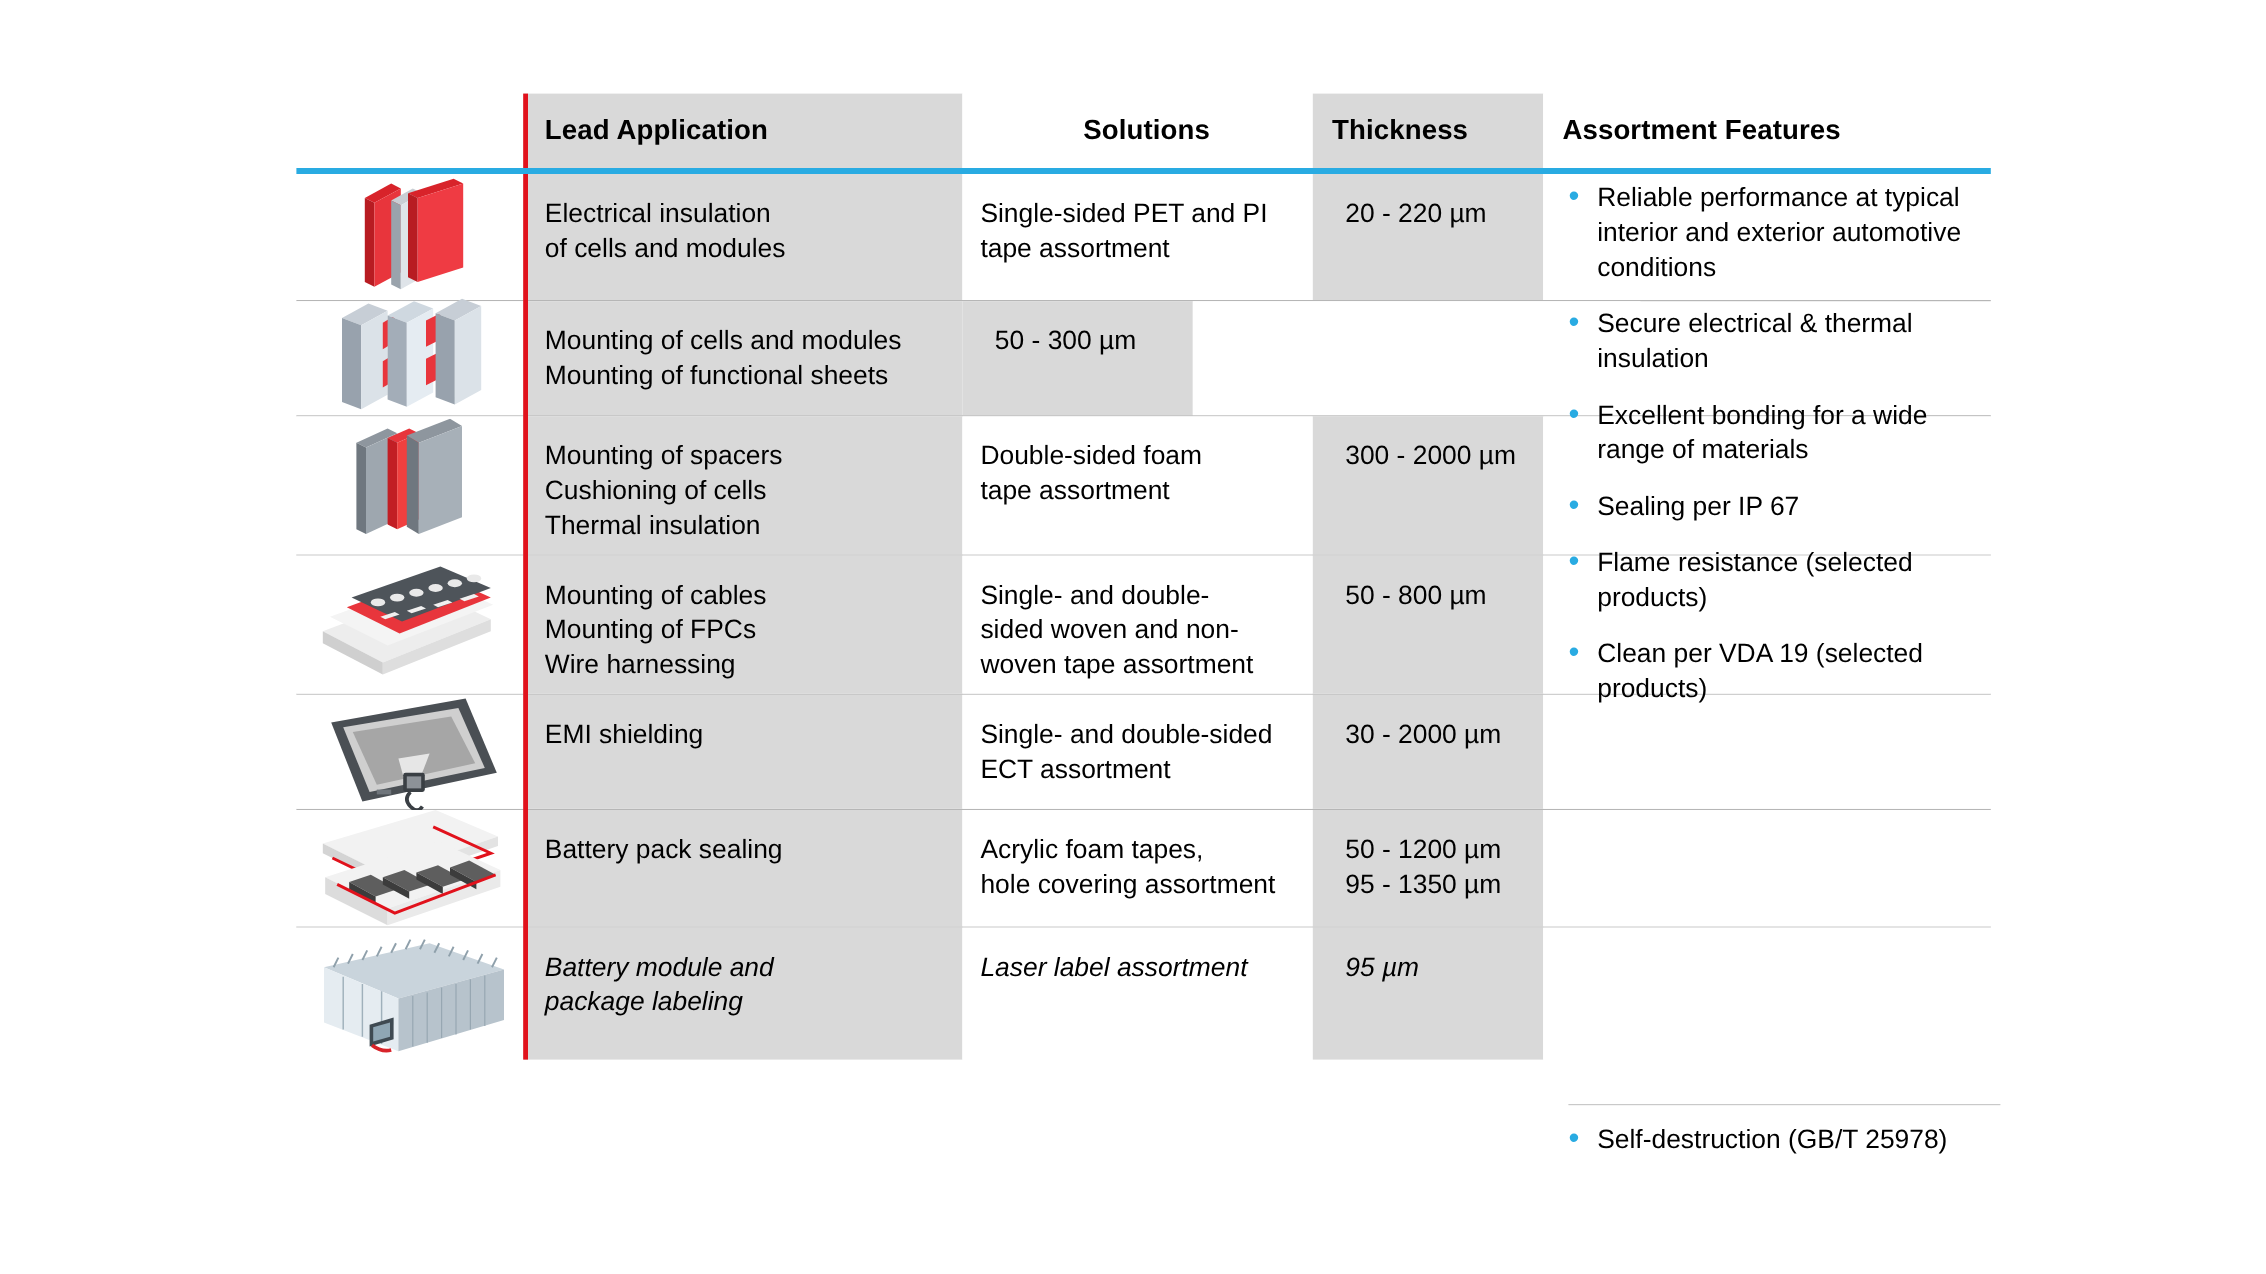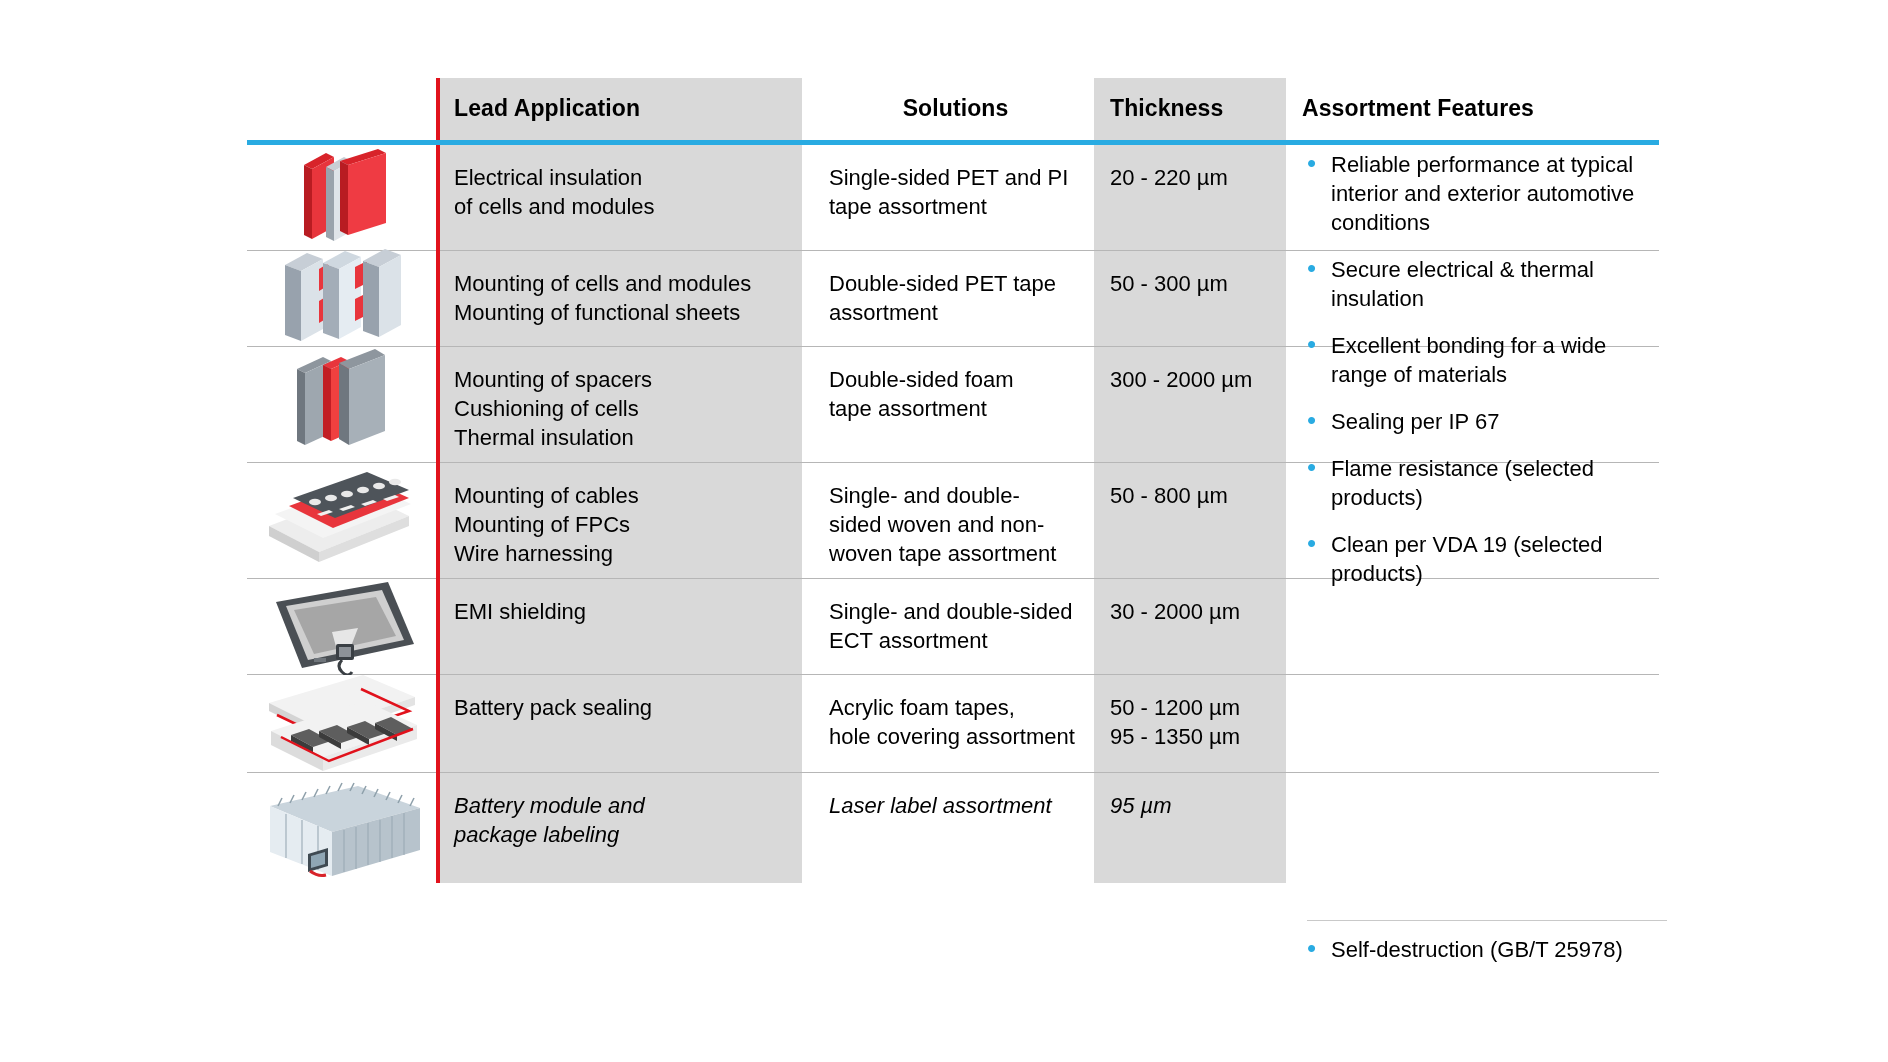--- a/index.html
+++ b/index.html
@@ -88,22 +88,22 @@
     box-sizing: border-box;
   }
   .data-row:last-child { border-bottom: none; font-style: italic; }
 
   .cell-text {
     font-size: 22px;
     line-height: 29px;
     padding: 18px 16px 10px 18px;
     box-sizing: border-box;
   }
-  .c-sol .cell-text { padding-left: 15px; padding-right: 10px; margin-left: 12px; }
-  .c-thk .cell-text { padding-left: 16px; }
+  .c-sol .cell-text { padding-left: 15px; padding-right: 10px; }
+  .c-thk .cell-text { padding-left: 27px; }
 
   .c-img .thumb {
     position: absolute;
     left: 0; top: 0;
     width: 189px;
     height: 100%;
     display: flex;
     align-items: center;
     justify-content: center;
   }
@@ -234,26 +234,20 @@
       <polygon points="112,26 134,14 134,84 112,96" fill="#dbe2e8"></polygon>
     </svg>
             </div>
     </div>
     <div class="c-app">
       <div class="cell-text">
               <span style="display:block">Mounting of cells and modules</span>
               <span style="display:block">Mounting of functional sheets</span>
             </div>
     </div>
-    <div class="c-sol">
-      <div class="cell-text">
-              <span style="display:block">Double-sided PET tape</span>
-              <span style="display:block">assortment</span>
-            </div>
-    </div>
     <div class="c-thk">
       <div class="cell-text">
               <span style="display:block">50 - 300 µm</span>
             </div>
     </div>
     <div class="c-feat"></div>
         </div>
         <div class="data-row" style="min-height: 98px;">
     <div class="c-img">
       <div class="thumb">

